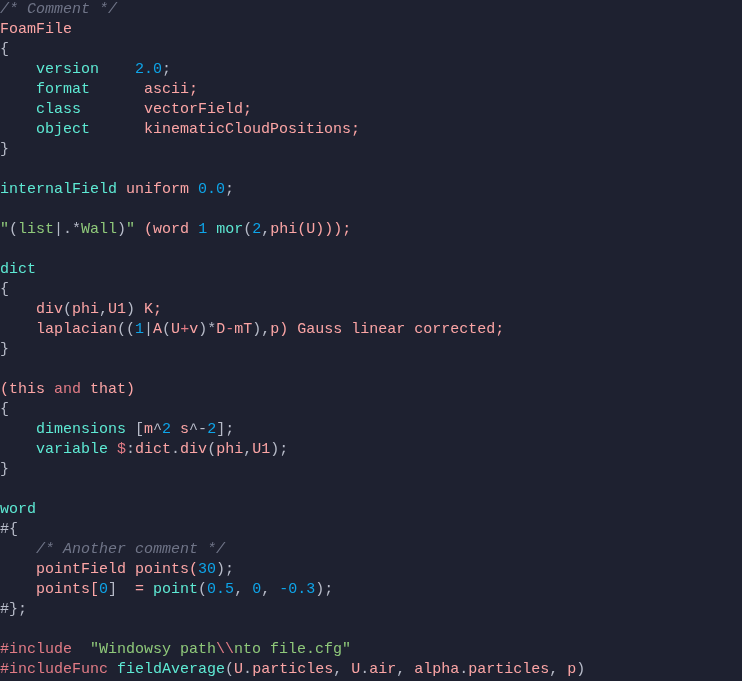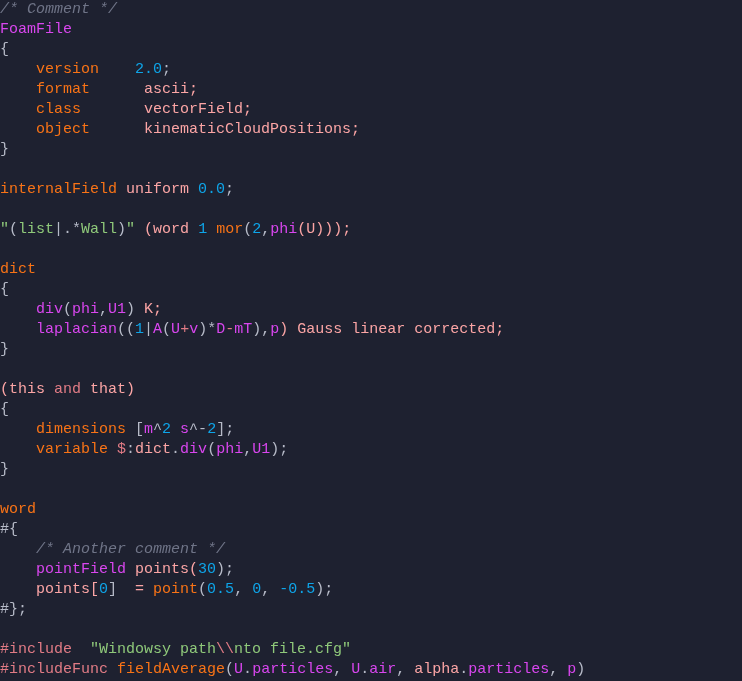--- a/index.html
+++ b/index.html
@@ -16,22 +16,22 @@
   }
   pre {
     margin: 0;
     padding: 0;
     font-family: inherit;
   }
   .code {
     white-space: pre;
   }
   .cmt  { color: #6f7487; font-style: italic; } 
-  .kw   { color: #d946ef; } 
-  .fn   { color: #f97316; } 
+  .kw   { color: #fca5a5; } 
+  .fn   { color: #5eead4; } 
   .num  { color: #0ea5e9; } 
   .str  { color: #8fc97a; } 
   .red  { color: #e17b85; } 
   .pun  { color: #b7bbc8; } 
   .id   { color: #fca5a5; }
 </style>
 </head>
 <body>
 
 <pre class="code"><span class="cmt">/* Comment */</span>
@@ -56,17 +56,17 @@
 <span class="id">(this </span><span class="red">and</span><span class="id"> that)</span>
 <span class="pun">{</span>
     <span class="fn">dimensions</span><span class="pun"> [</span><span class="kw">m</span><span class="pun">^</span><span class="num">2</span><span class="kw"> s</span><span class="pun">^-</span><span class="num">2</span><span class="pun">];</span>
     <span class="fn">variable</span> <span class="red">$</span><span class="pun">:</span><span class="id">dict</span><span class="pun">.</span><span class="kw">div</span><span class="pun">(</span><span class="kw">phi</span><span class="pun">,</span><span class="kw">U1</span><span class="pun">);</span>
 <span class="pun">}</span>
 
 <span class="fn">word</span>
 <span class="pun">#{</span>
     <span class="cmt">/* Another comment */</span>
     <span class="kw">pointField</span><span class="id"> points(</span><span class="num">30</span><span class="pun">);</span>
-<span class="id">    points[</span><span class="num">0</span><span class="pun">]</span><span class="id">  = </span><span class="fn">point</span><span class="pun">(</span><span class="num">0.5</span><span class="pun">, </span><span class="num">0</span><span class="pun">, </span><span class="num">-0.5</span><span class="pun">);</span>
+<span class="id">    points[</span><span class="num">0</span><span class="pun">]</span><span class="id">  = </span><span class="fn">point</span><span class="pun">(</span><span class="num">0.5</span><span class="pun">, </span><span class="num">0</span><span class="pun">, </span><span class="num">-0.3</span><span class="pun">);</span>
 <span class="pun">#};</span>
 
 <span class="red">#include</span>  <span class="str">"Windowsy path</span><span class="red">\\</span><span class="str">nto file.cfg"</span>
 <span class="red">#includeFunc</span> <span class="fn">fieldAverage</span><span class="pun">(</span><span class="kw">U</span><span class="pun">.</span><span class="kw">particles</span><span class="pun">, </span><span class="kw">U</span><span class="pun">.</span><span class="kw">air</span><span class="pun">, </span><span class="id">alpha</span><span class="pun">.</span><span class="kw">particles</span><span class="pun">, </span><span class="kw">p</span><span class="pun">)</span></pre>
 
 </body></html>

